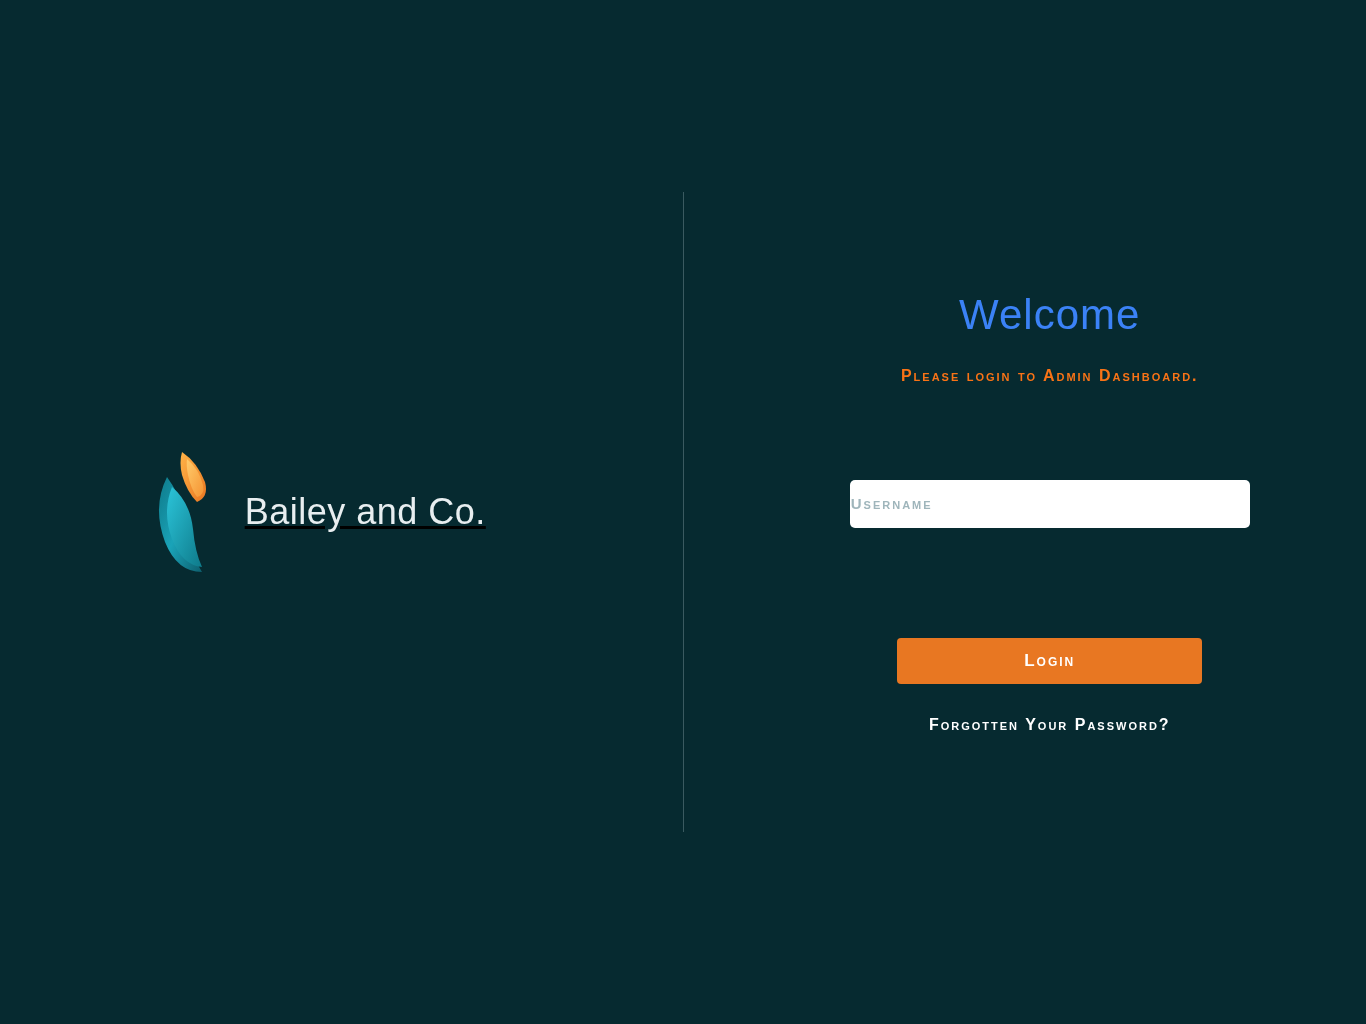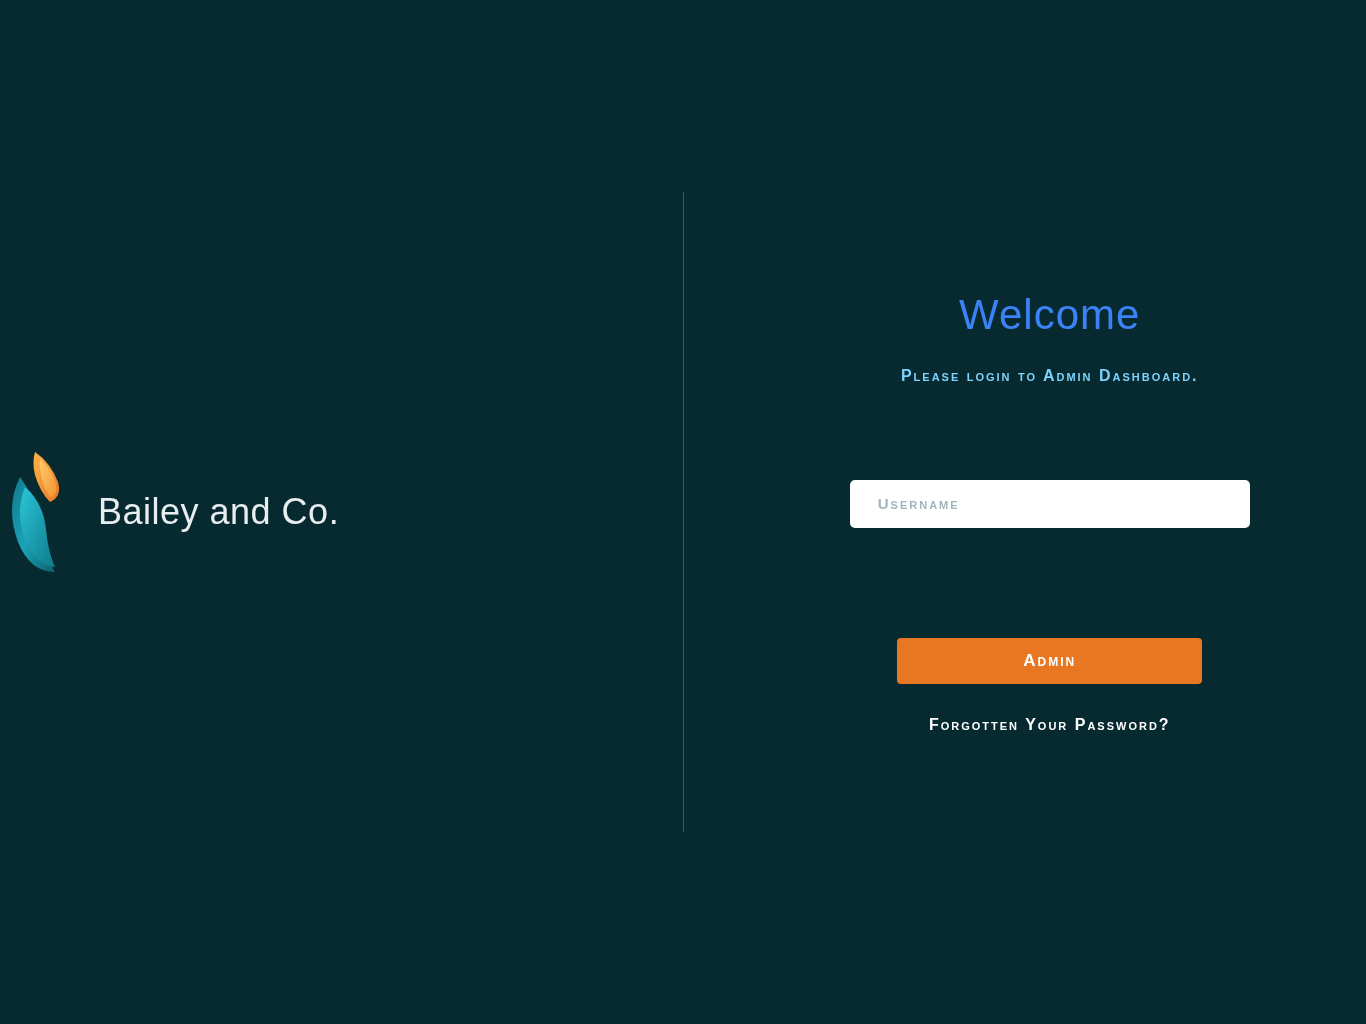--- a/index.html
+++ b/index.html
@@ -18,22 +18,23 @@
       display: flex;
       width: 100%;
       height: 100%;
       align-items: center;
       justify-content: center;
     }
     .left-panel {
       width: 50%;
       display: flex;
       align-items: center;
-      justify-content: flex-start;
+      justify-content: center;
       padding-right: 50px;
+      text-decoration: underline;
     }
     .logo-wrapper {
       display: flex;
       align-items: center;
       gap: 18px;
     }
     .logo-icon {
       width: 80px;
       height: 130px;
       position: relative;
@@ -58,41 +59,41 @@
       padding-left: 50px;
     }
     .welcome-title {
       color: #3b82f6;
       font-size: 42px;
       font-weight: 300;
       margin-bottom: 28px;
       letter-spacing: 1px;
     }
     .welcome-subtitle {
-      color: #7dd3fc;
+      color: #f97316;
       font-size: 16px;
       font-variant: small-caps;
       letter-spacing: 2px;
       margin-bottom: 95px;
       font-weight: 600;
     }
     .form-group {
       width: 400px;
       display: flex;
       flex-direction: column;
       gap: 14px;
       margin-bottom: 110px;
     }
     .text-input {
       width: 100%;
       height: 48px;
       background-color: #ffffff;
       border: none;
       border-radius: 5px;
-      padding: 0 28px;
+      padding: 0 1px;
       font-size: 15px;
       font-variant: small-caps;
       letter-spacing: 2px;
       color: #333;
       outline: none;
     }
     .text-input::placeholder {
       color: #9fb5bb;
       font-weight: 600;
     }
@@ -160,16 +161,16 @@
   <div class="divider"></div>
 
   <div class="right-panel">
     <h1 class="welcome-title">Welcome</h1>
     <p class="welcome-subtitle">Please login to Admin Dashboard.</p>
 
     <div class="form-group">
       <input type="text" class="text-input" placeholder="Username" style="">
     </div>
 
-    <button class="login-button">Admin</button>
+    <button class="login-button">Login</button>
     <a class="forgot-link">Forgotten Your Password?</a>
   </div>
 </div>
 
 </body></html>

